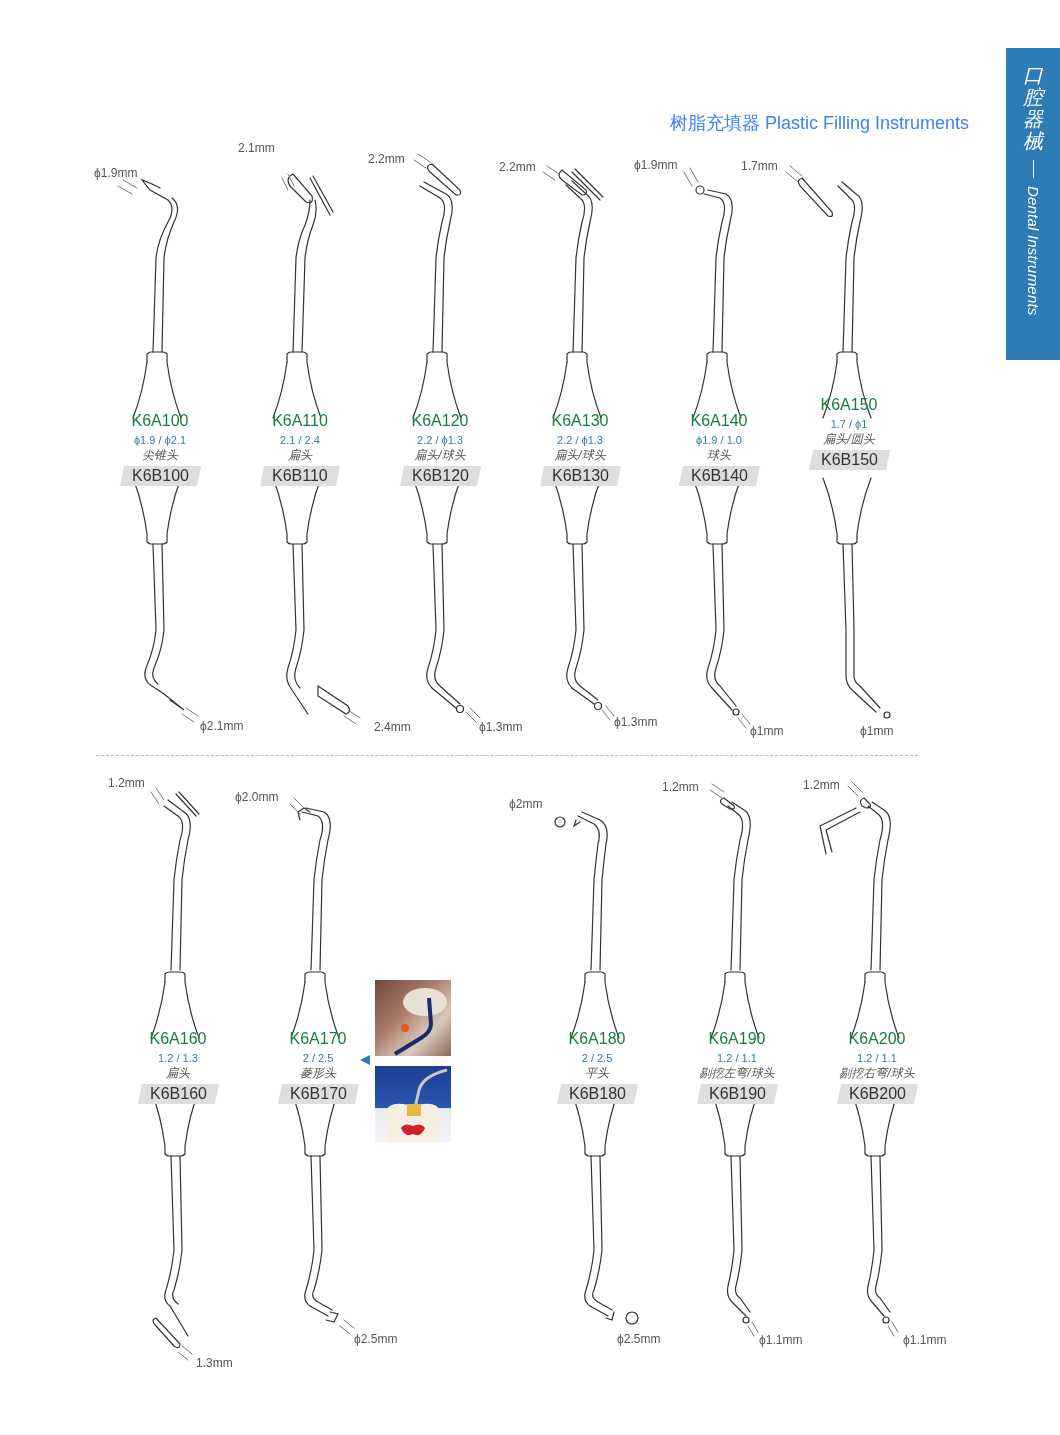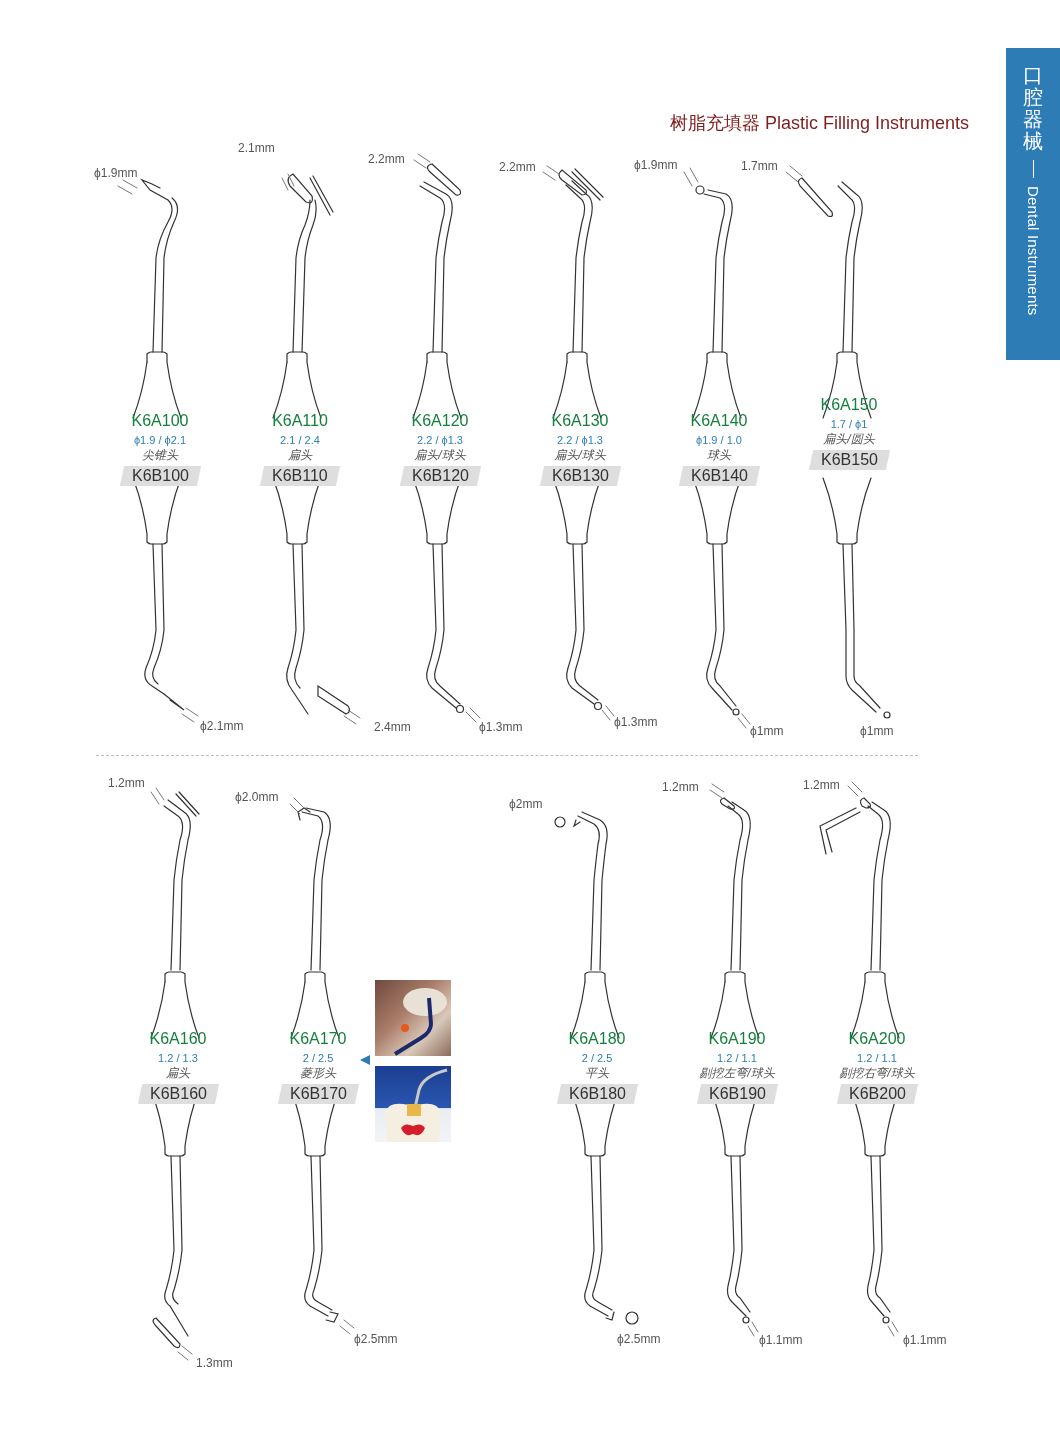--- a/index.html
+++ b/index.html
@@ -1,24 +1,24 @@
 <!DOCTYPE html>
 <html><head>
 <meta charset="utf-8">
 <style>
   html, body { margin:0; padding:0; background:#ffffff; }
   body { width:1060px; height:1435px; position:relative; overflow:hidden;
          font-family:"Liberation Sans", "DejaVu Sans", sans-serif; color:#333; }
   .side-tab { position:absolute; left:1006px; top:48px; width:54px; height:312px;
-              background:#2e7cb6; color:#fff; }
+              background:#2e7cb6; color:#fff;font-style:italic; }
   .side-tab .vt { position:absolute; left:0; top:16px; width:54px; display:flex; flex-direction:column; align-items:center; }
   .side-tab .cn { font-size:20px; line-height:22px; width:22px; text-align:center; word-break:break-all; }
   .side-tab .bar { width:1px; height:18px; background:#fff; margin:8px 0; }
   .side-tab .en { writing-mode:vertical-rl; font-size:15px; letter-spacing:0.2px; }
-  .section-title { position:absolute; left:670px; top:111px; font-size:18px; color:#7f1d1d; white-space:nowrap; }
+  .section-title { position:absolute; left:670px; top:111px; font-size:18px; color:#3b82f6; white-space:nowrap; }
   .divider { position:absolute; left:96px; top:755px; width:822px; border-top:1.5px dashed #bdbdbd; }
   svg.art { position:absolute; left:0; top:0; }
   .instr { position:absolute; width:140px; text-align:center; }
   .instr .code-a { font-size:16px; color:#15803d; line-height:18px; }
   .instr .spec { font-size:11px; color:#2c7fb0; line-height:16px; margin-top:2px; }
   .instr .desc { font-size:12px; color:#555; line-height:15px;font-style:italic; }
   .instr .code-b { display:inline-block; font-size:16px; color:#333; line-height:20px; padding:0 10px;
                    background:#dedede; transform:skewX(-12deg); margin-top:3px; }
   .instr .code-b span { display:inline-block; transform:skewX(12deg); }
   .dim { position:absolute; font-size:12px; color:#555; white-space:nowrap; }

